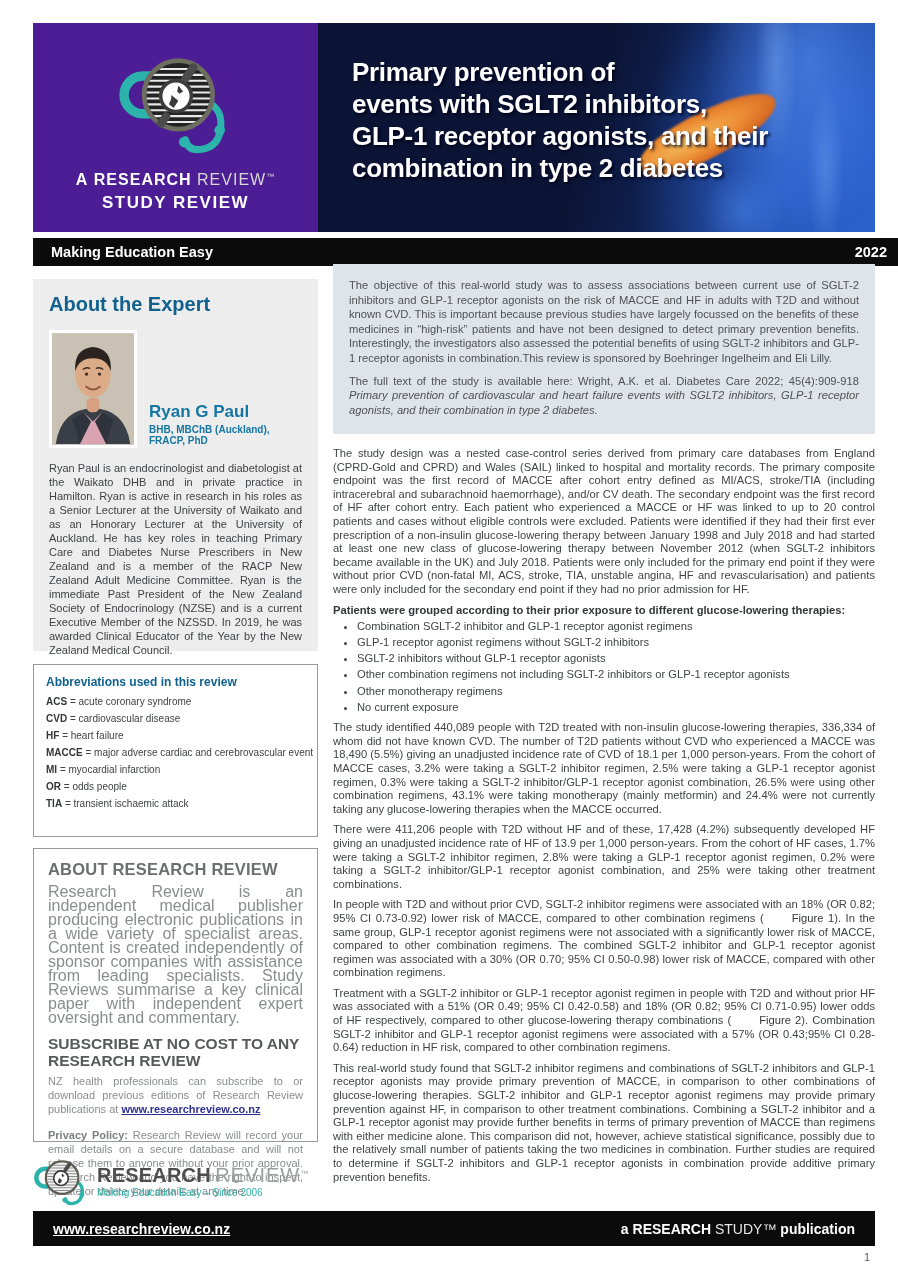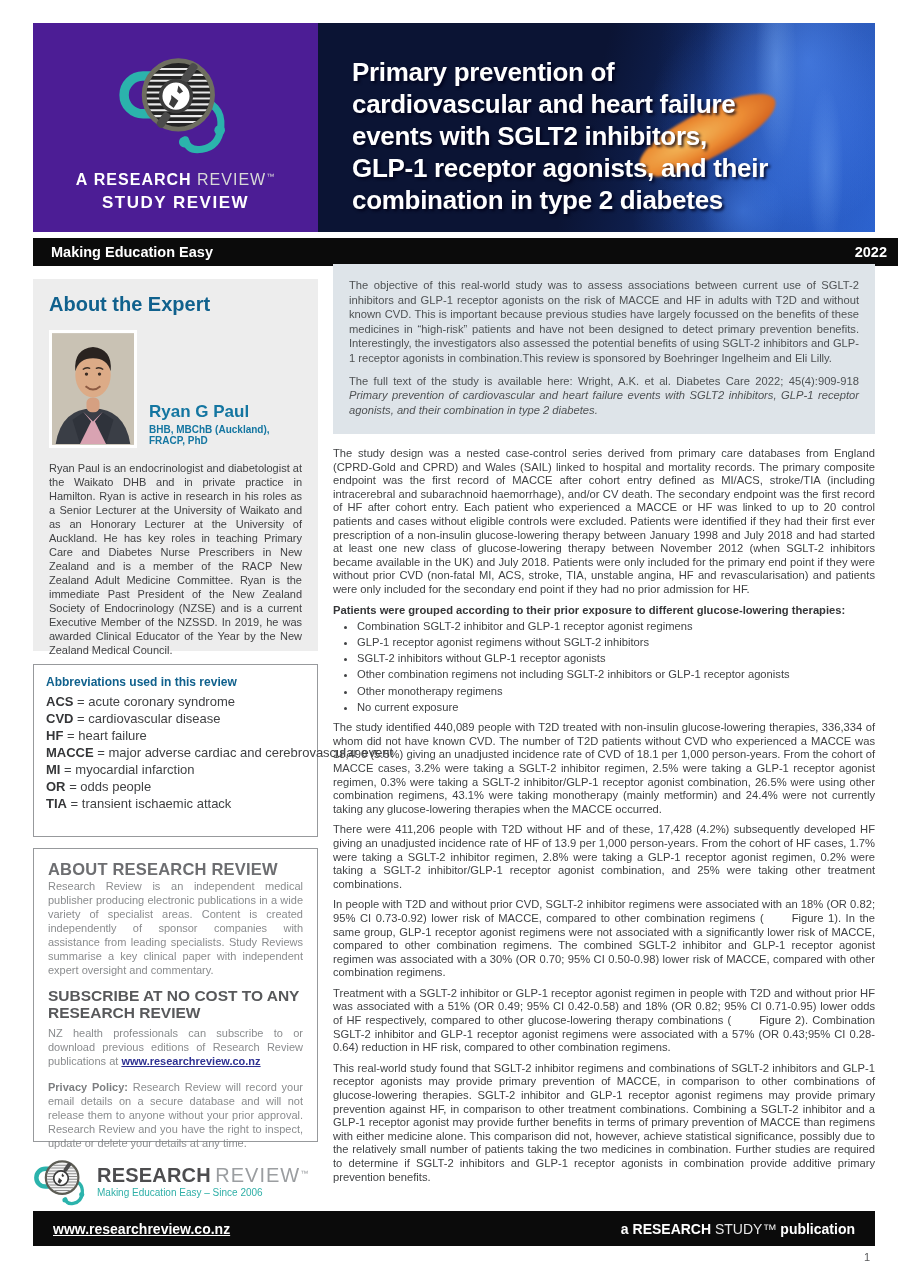--- a/index.html
+++ b/index.html
@@ -78,29 +78,29 @@
   .expert-bio {
     margin-top:13px; font-size:11px; line-height:14px;
     color:#414244; text-align:justify;
   }
 
   .abbrev-box {
     position:absolute; left:33px; top:664px; width:285px; height:173px;
     background:#ffffff; border:1px solid #97999c; padding:10px 12px;
   }
   .abbrev-title { color:#10618d; font-weight:bold; font-size:12px; margin-bottom:4px; }
-  .abbrev-row { font-size:13px; line-height:17px; color:#414244; white-space:nowrap; }
+  .abbrev-row { font-size:10px; line-height:17px; color:#414244; white-space:nowrap; }
   .abbrev-row b { color:#353638; }
 
   .about-rr-box {
     position:absolute; left:33px; top:848px; width:285px; height:294px;
     background:#ffffff; border:1px solid #97999c; padding:11px 14px;
   }
   .rr-title { color:#6d6e71; font-weight:bold; font-size:16.5px; letter-spacing:.2px; }
-  .rr-body { color:#8a8c8e; font-size:11px; line-height:14px; text-align:justify; }
+  .rr-body { color:#8a8c8e; font-size:16px; line-height:14px; text-align:justify; margin-top:6px; }
   .subscribe-title { color:#58595b; font-weight:bold; font-size:15.5px; line-height:1.12; margin-top:10px; }
   .subscribe-body { color:#8a8c8e; font-size:11px; line-height:14px; text-align:justify; margin-top:4px; }
   .subscribe-link { color:#2e3192; font-weight:bold; text-decoration:underline; cursor:pointer; }
   .privacy { color:#8a8c8e; font-size:11px; line-height:14px; text-align:justify; margin-top:12px; }
   .privacy b { color:#7c7e80; }
 
   .footer-logo { position:absolute; left:33px; top:1152px; width:285px; height:58px; display:flex; align-items:center; }
   .footer-logo-icon { width:56px; height:56px; flex:none; }
   .footer-logo-text { margin-left:8px; line-height:1; }
   .fl-research { color:#4d4d4f; font-weight:bold; font-size:20px; letter-spacing:.2px; }
@@ -183,21 +183,20 @@
         <span class="b">RESEARCH</span>
         <span class="lt">REVIEW</span><span class="tm">™</span>
       </div>
       <div class="brand-line2">STUDY REVIEW</div>
     </div>
     <div class="header-right">
       <div class="vessels"></div>
       <div class="pancreas"></div>
       <div class="doc-title">
         <div>Primary prevention of</div>
-        <div>cardiovascular and heart failure</div>
         <div>events with SGLT2 inhibitors,</div>
         <div>GLP-1 receptor agonists, and their</div>
         <div>combination in type 2 diabetes</div>
       </div>
     </div>
   </div>
 
   <div class="tagbar">
     <span>Making Education Easy</span>
     <span>2022</span>

